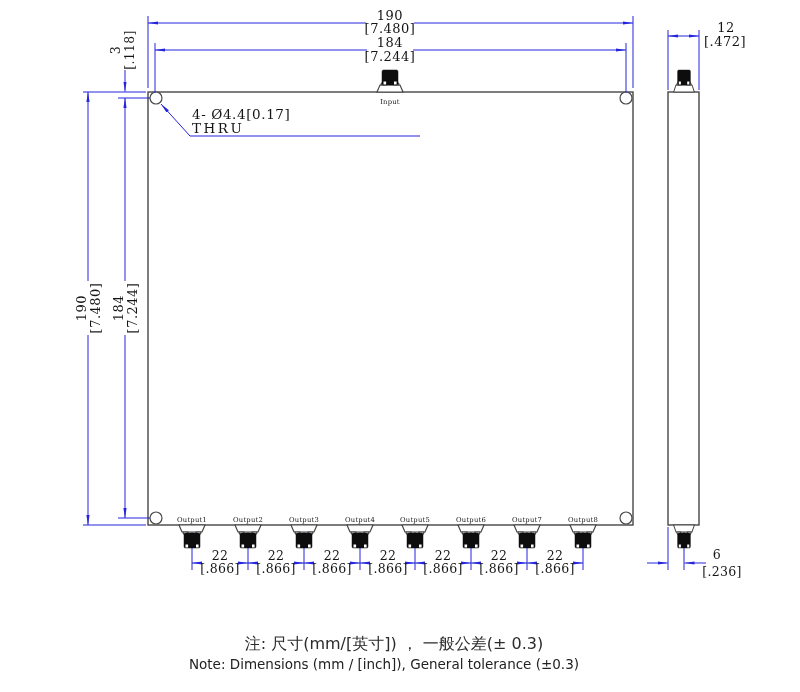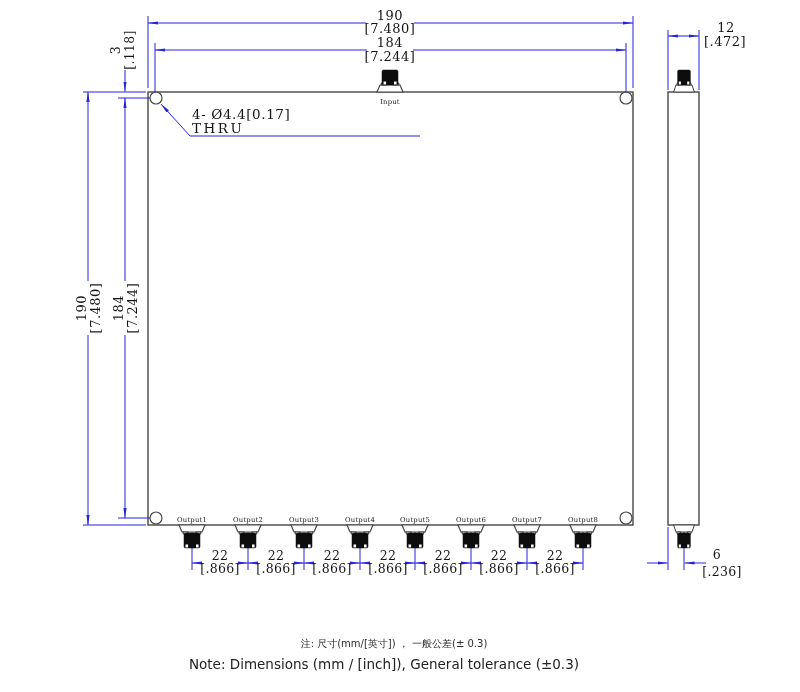--- a/index.html
+++ b/index.html
@@ -12,21 +12,21 @@
   .nut{fill:#0d0d0d;stroke:#0d0d0d;stroke-width:0.5;}
   .notch{fill:#ffffff;stroke:none;}
   .dt{font-size:13px;letter-spacing:0.5px;}
   .dts{font-size:12.5px;letter-spacing:0.3px;}
   .tiny{font-size:6.8px;letter-spacing:0.2px;}
   .callout{font-size:13.5px;letter-spacing:0.6px;}
   .thru{font-size:13.5px;letter-spacing:2.5px;}
   .mid{text-anchor:middle;}
   .notes{position:absolute;left:0;top:633px;width:768px;text-align:center;
          font-family:"DejaVu Sans","Liberation Sans",sans-serif;color:#2b2b2b;}
-  .notes .cn{font-size:10px;line-height:21px;padding-left:20px;}
+  .notes .cn{font-size:16px;line-height:21px;padding-left:20px;}
   .notes .en{font-size:13.5px;line-height:21px;color:#222;}
 </style>
 </head>
 <body>
 
 <div class="stage">
 <svg width="800" height="612" viewBox="0 0 800 612">
   <defs>
     <marker id="ar" markerUnits="userSpaceOnUse" markerWidth="10" markerHeight="5" viewBox="0 0 10 5" refX="10" refY="2.5" orient="auto-start-reverse">
       <path d="M0,0.9 L10,2.5 L0,4.1 Z" fill="#2424dd"></path>

